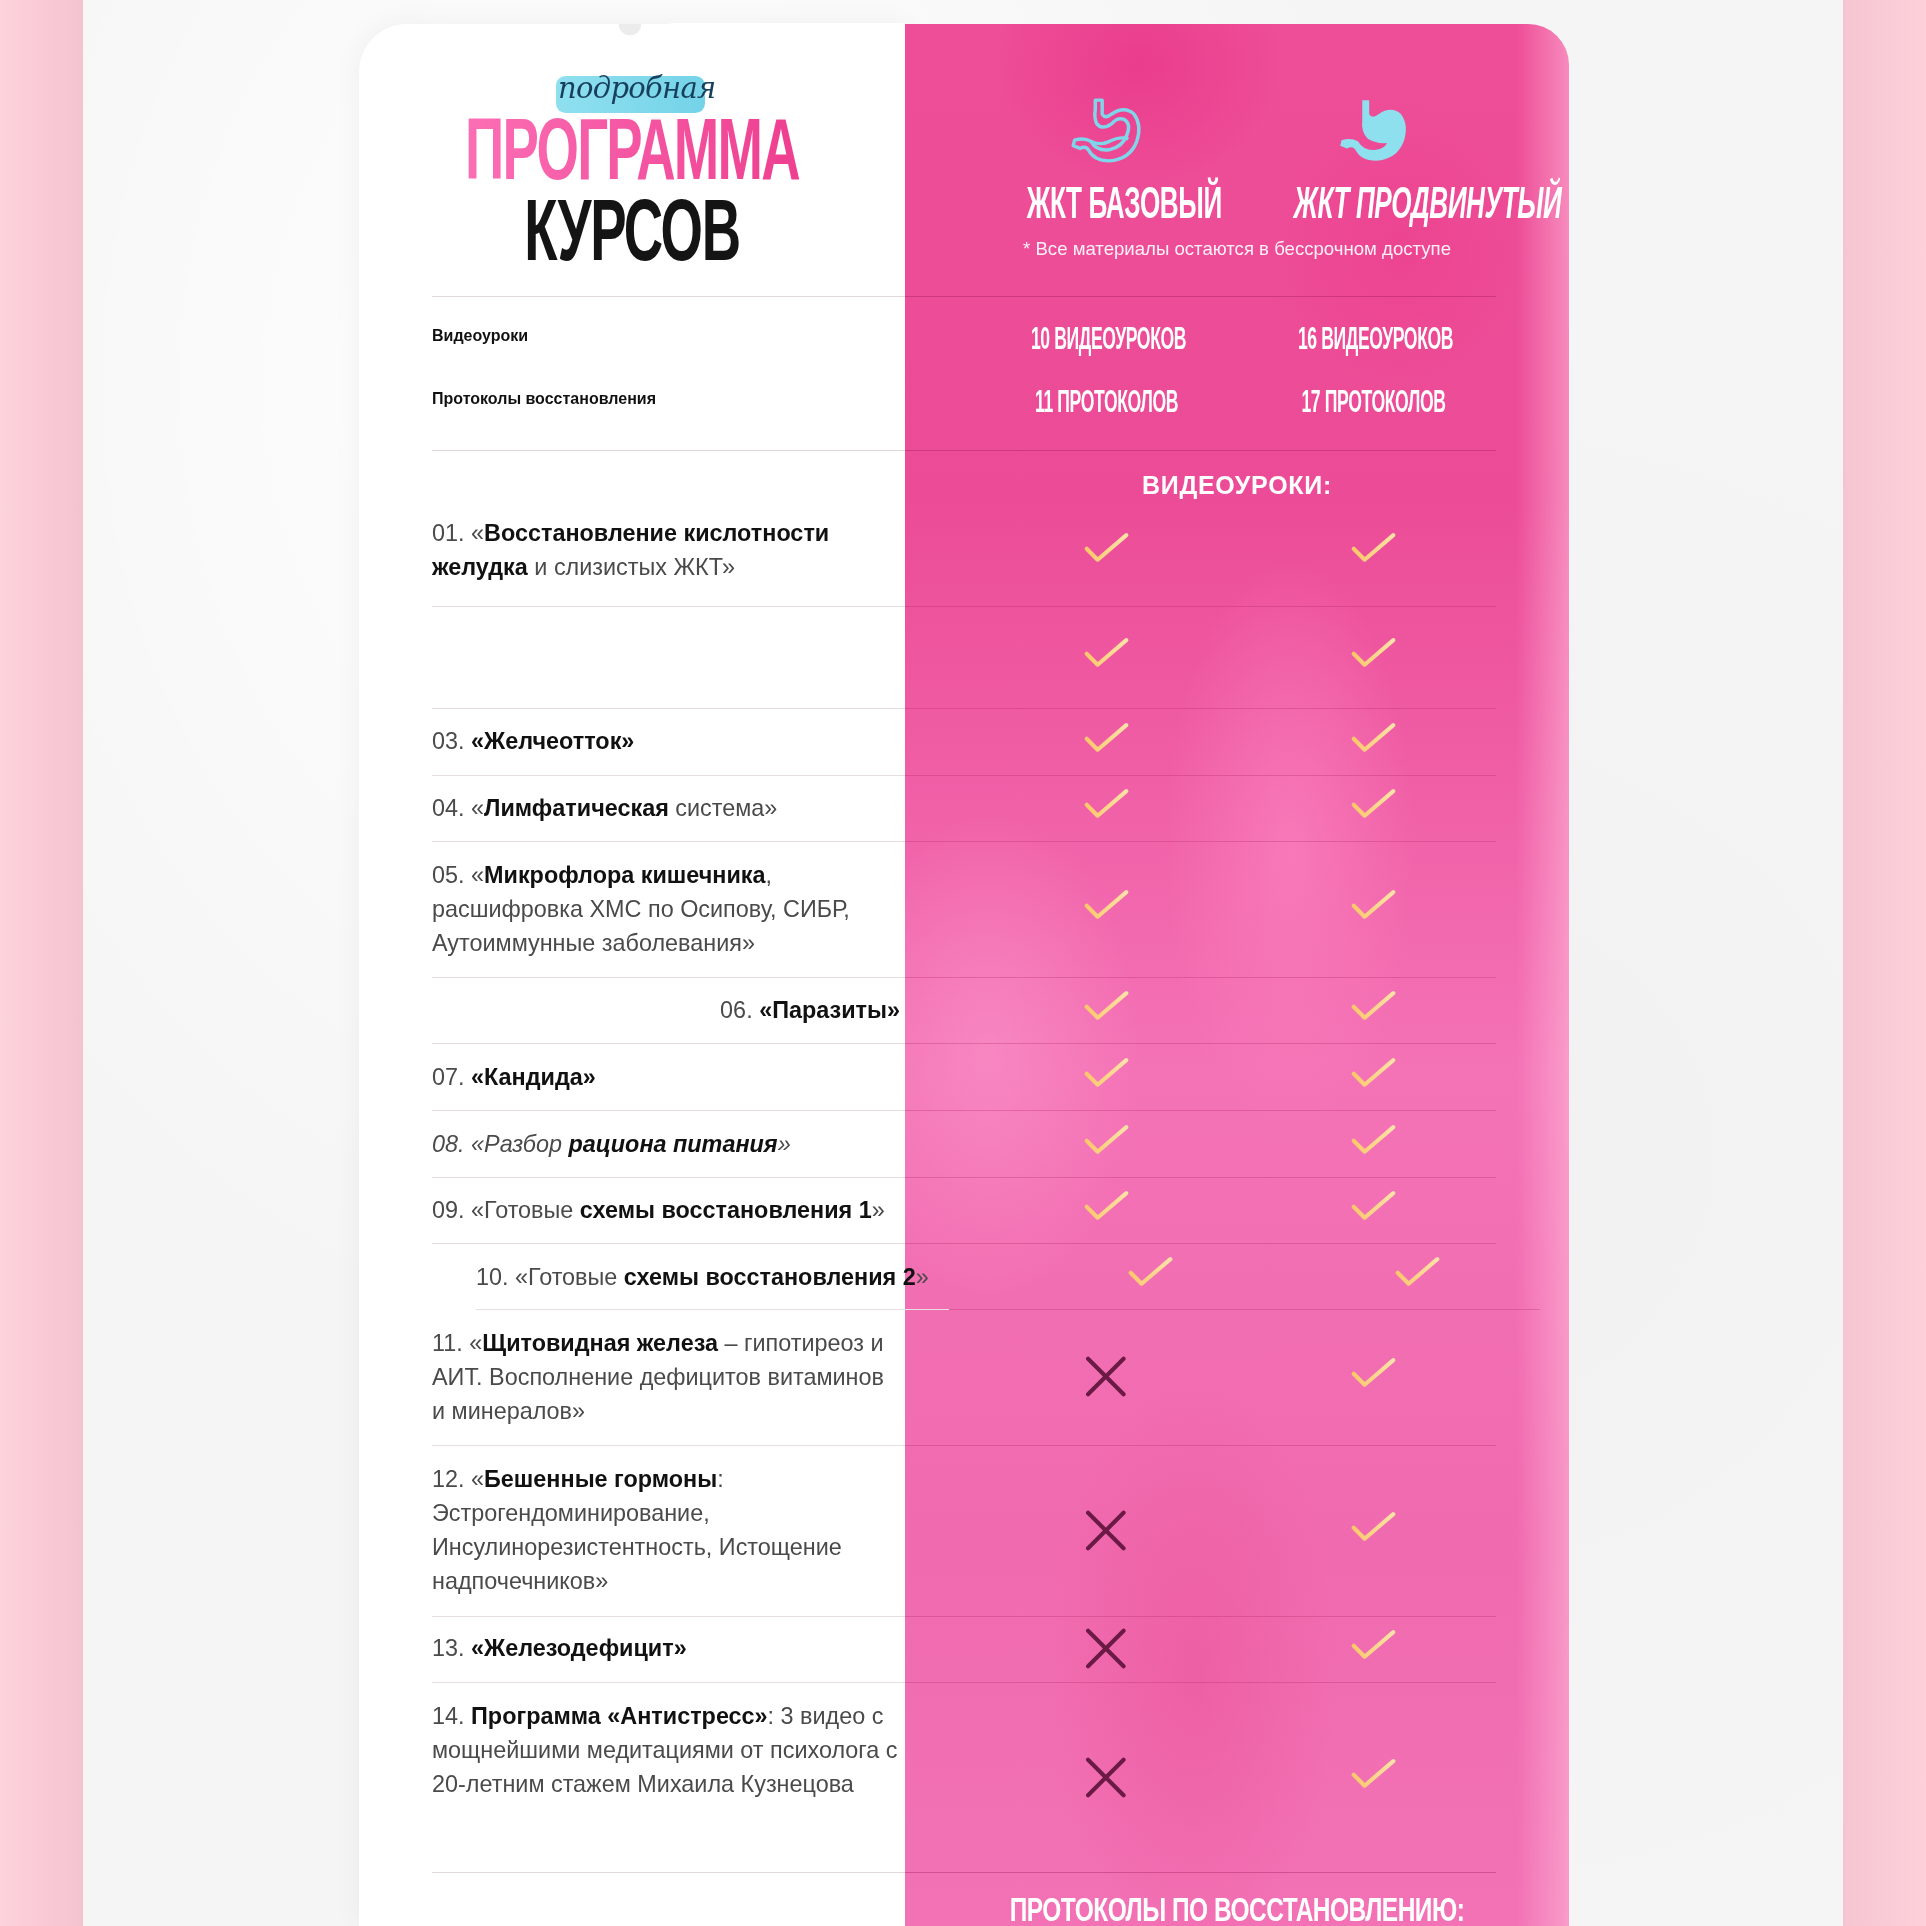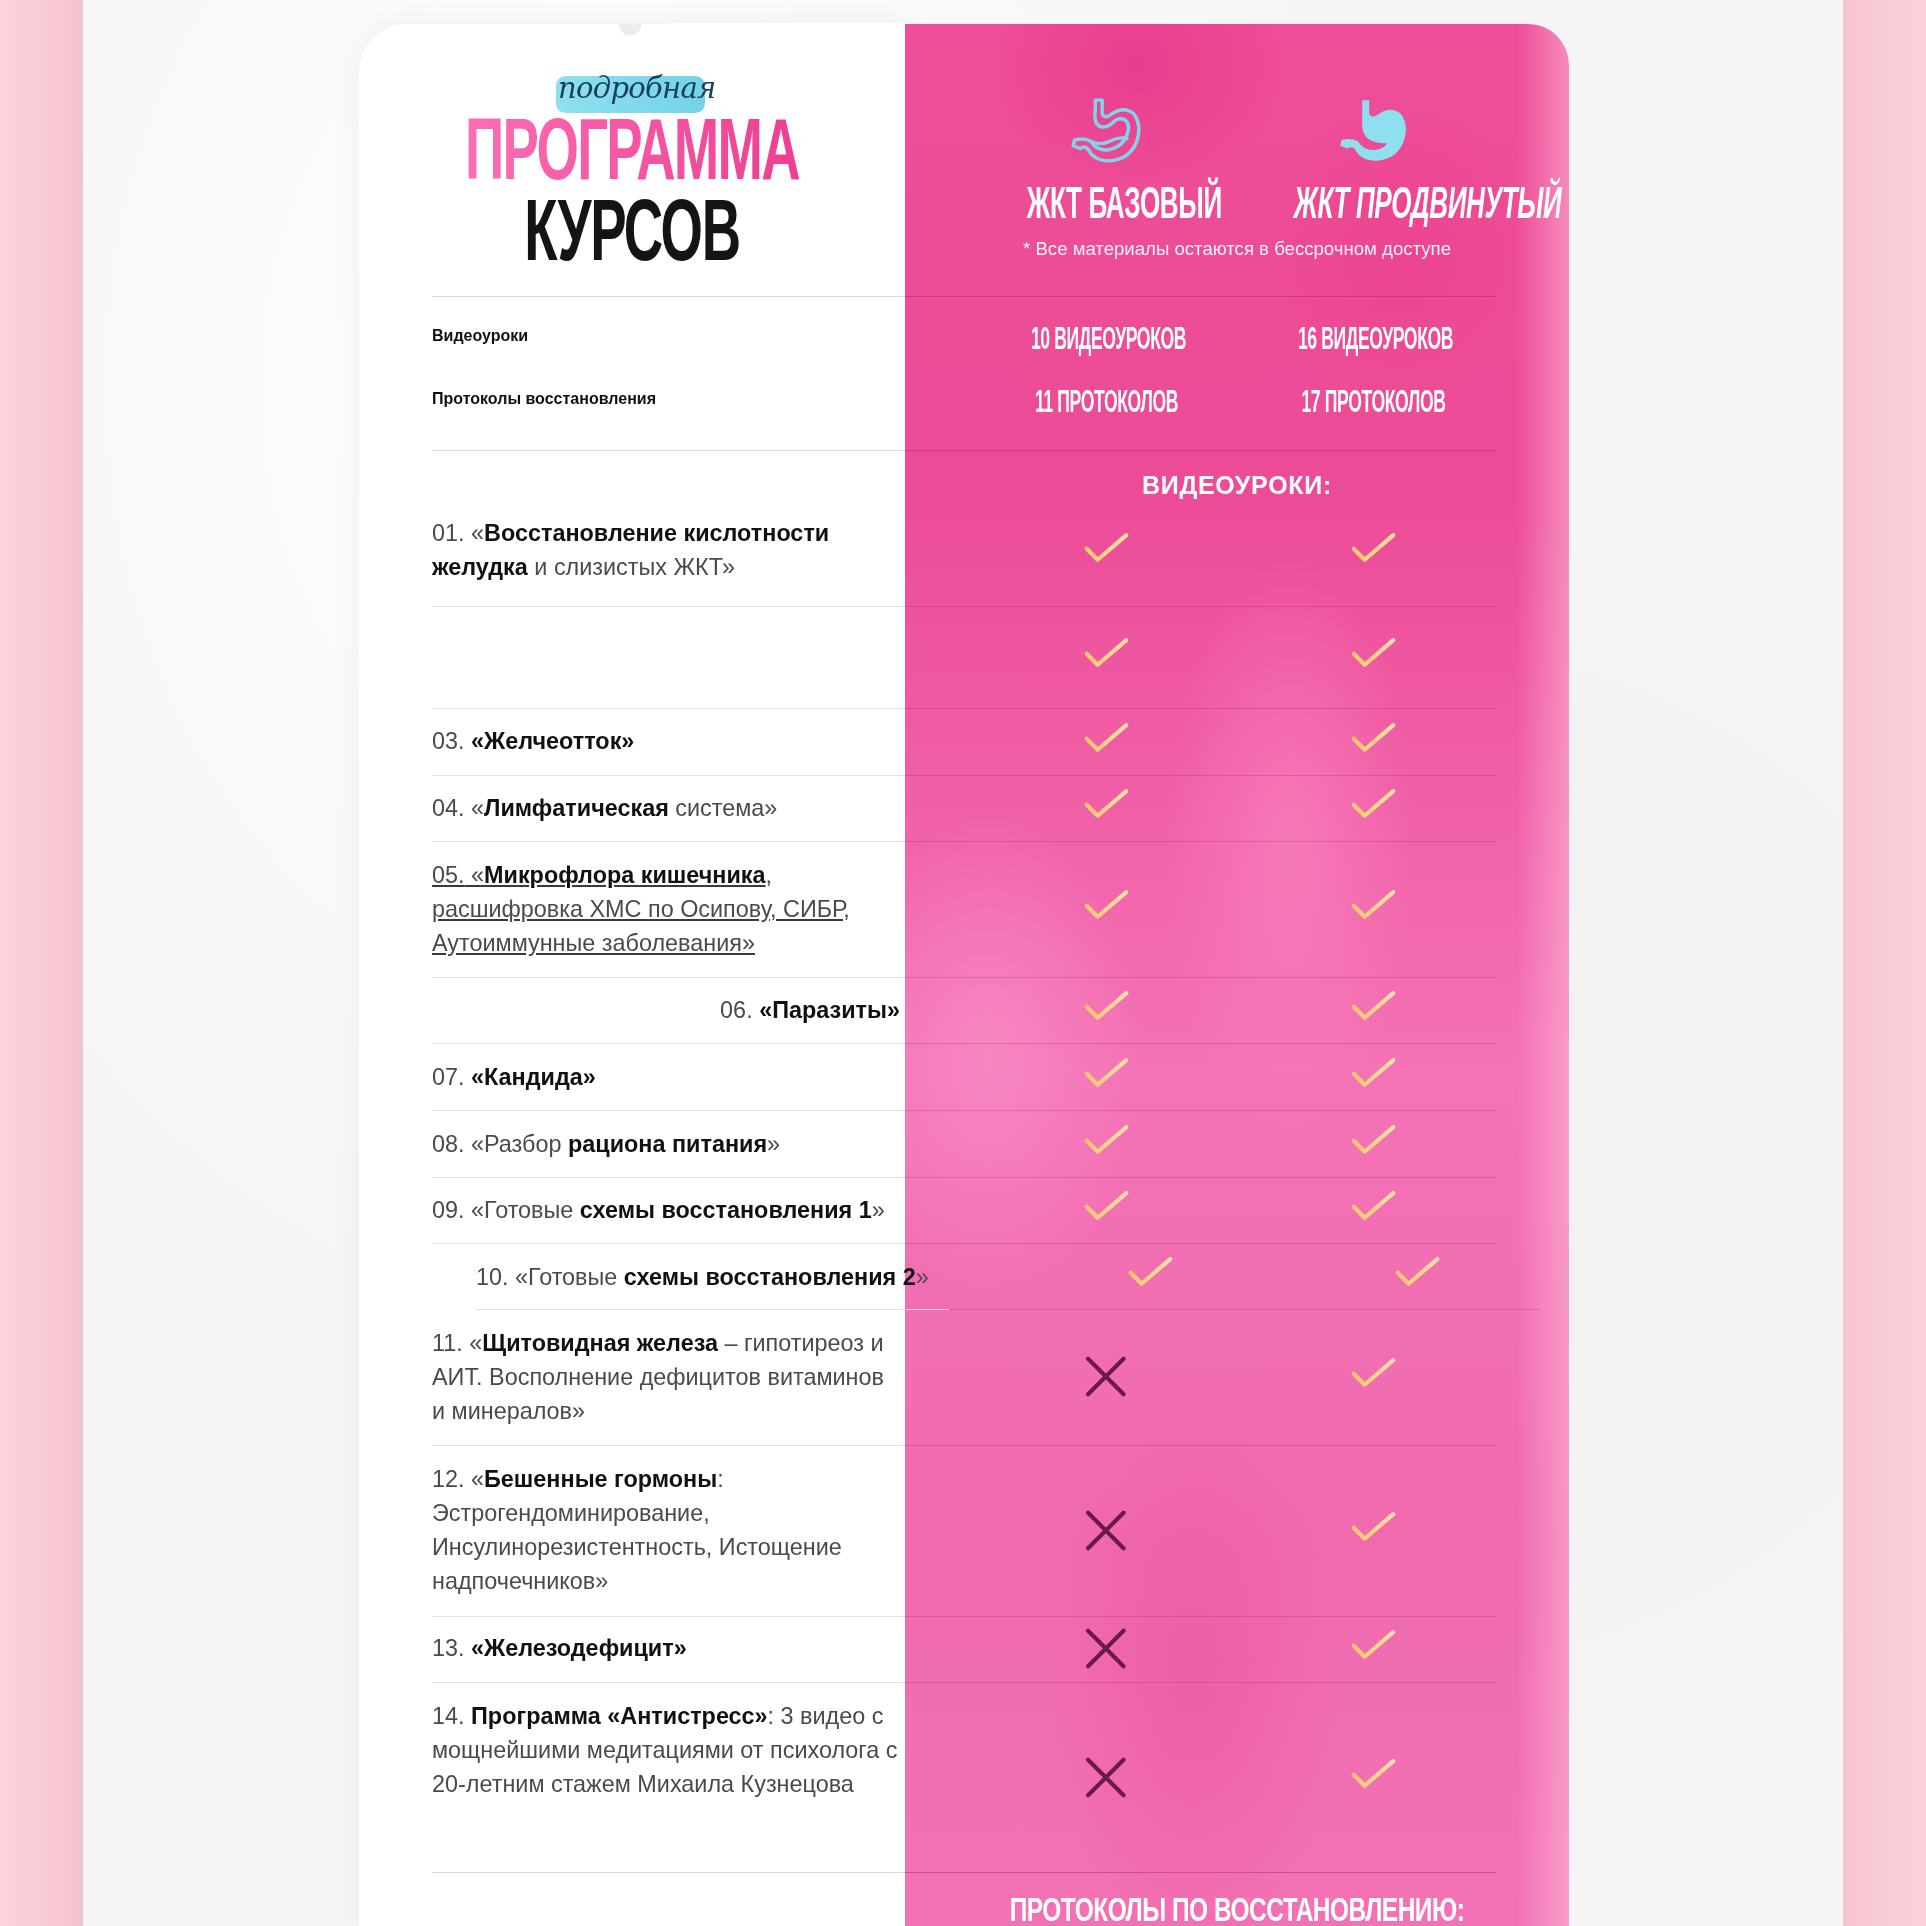--- a/index.html
+++ b/index.html
@@ -252,21 +252,21 @@
             <linearGradient id="gck" x1="0" x2="1">
               <stop offset="0" stop-color="#fcc86a"></stop>
               <stop offset="1" stop-color="#fde2a8"></stop>
             </linearGradient>
           </defs>
           <polyline points="8,26 24,42 66,6" fill="none" stroke="url(#gck)" stroke-width="6" stroke-linecap="round" stroke-linejoin="round"></polyline>
         </svg></div>
       <div class="hline thin" style="left: 0px; top: 66px;"></div>
     </div>
     <div class="row" style="top: 841px; height: 136px;">
-      <div class="row-text" style="top: 16.5px; text-decoration: underline;"><span class="num">05.</span> <span class="lt">«</span><b>Микрофлора кишечника</b><span class="lt">, расшифровка ХМС по Осипову, СИБР, Аутоиммунные заболевания»</span></div>
+      <div class="row-text" style="top: 16.5px;"><span class="num">05.</span> <span class="lt">«</span><b>Микрофлора кишечника</b><span class="lt">, расшифровка ХМС по Осипову, СИБР, Аутоиммунные заболевания»</span></div>
       <div class="mark c1" style="top: 47px;"><svg viewBox="0 0 74 60" width="51" height="41">
           <defs>
             <linearGradient id="gck" x1="0" x2="1">
               <stop offset="0" stop-color="#fcc86a"></stop>
               <stop offset="1" stop-color="#fde2a8"></stop>
             </linearGradient>
           </defs>
           <polyline points="8,26 24,42 66,6" fill="none" stroke="url(#gck)" stroke-width="6" stroke-linecap="round" stroke-linejoin="round"></polyline>
         </svg></div>
       <div class="mark c2" style="top: 47px;"><svg viewBox="0 0 74 60" width="51" height="41">
@@ -317,21 +317,21 @@
           <defs>
             <linearGradient id="gck" x1="0" x2="1">
               <stop offset="0" stop-color="#fcc86a"></stop>
               <stop offset="1" stop-color="#fde2a8"></stop>
             </linearGradient>
           </defs>
           <polyline points="8,26 24,42 66,6" fill="none" stroke="url(#gck)" stroke-width="6" stroke-linecap="round" stroke-linejoin="round"></polyline>
         </svg></div>
       <div class="hline thin" style="left: 0px; top: 67px;"></div>
     </div>
-    <div class="row" style="top: 1110px; height: 67px;">
+    <div class="row" style="top: 1110px; height: 67px; font-style: italic;">
       <div class="row-text" style="top: 16.5px;"><span class="num">08.</span> <span class="lt">«Разбор </span><b>рациона питания</b><span class="lt">»</span></div>
       <div class="mark c1" style="top: 13px;"><svg viewBox="0 0 74 60" width="51" height="41">
           <defs>
             <linearGradient id="gck" x1="0" x2="1">
               <stop offset="0" stop-color="#fcc86a"></stop>
               <stop offset="1" stop-color="#fde2a8"></stop>
             </linearGradient>
           </defs>
           <polyline points="8,26 24,42 66,6" fill="none" stroke="url(#gck)" stroke-width="6" stroke-linecap="round" stroke-linejoin="round"></polyline>
         </svg></div>

